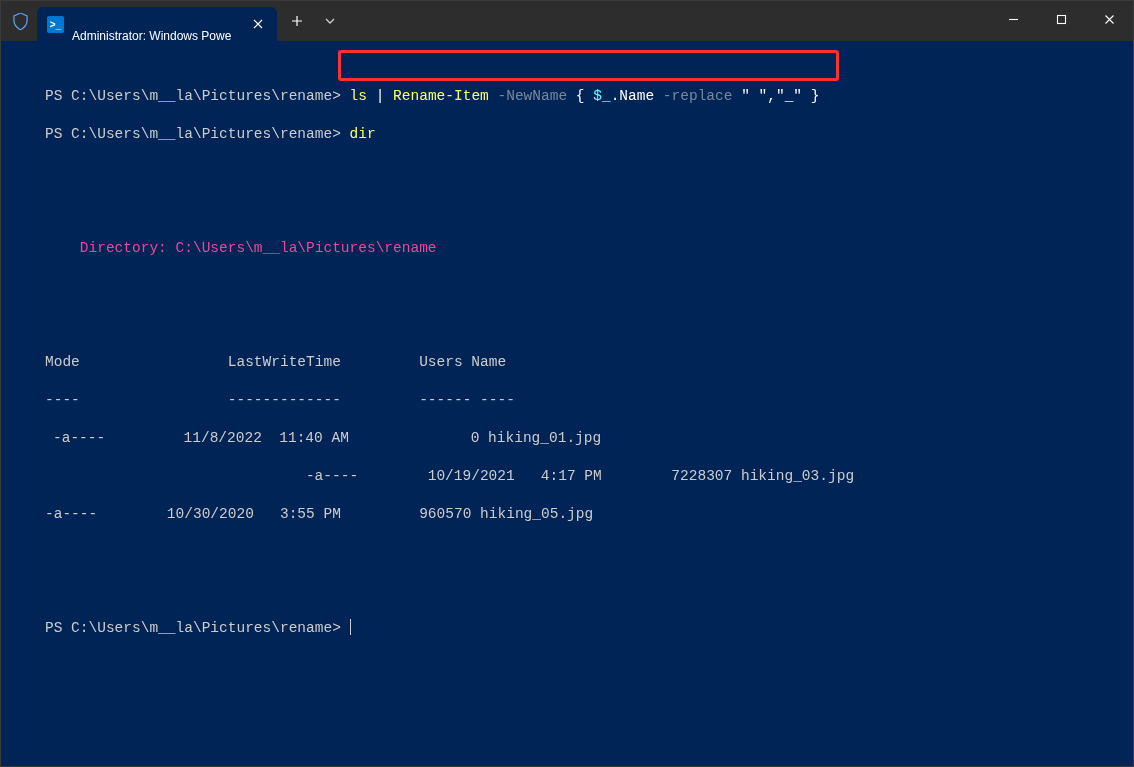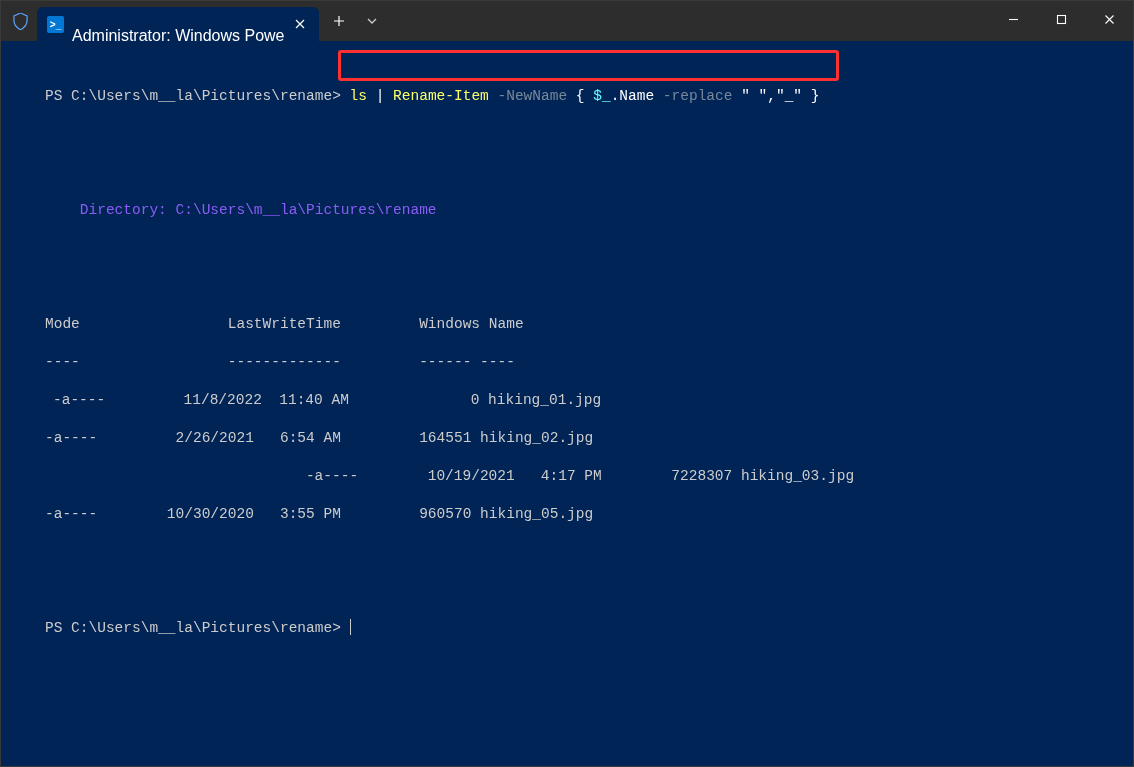--- a/index.html
+++ b/index.html
@@ -59,21 +59,21 @@
       justify-content: center;
       color: white;
       font-size: 10px;
       font-weight: bold;
       margin-right: 8px;
       font-family: Arial, sans-serif;
     }
     .tab-title {
       color: #ffffff;
       font-family: 'Segoe UI', Arial, sans-serif;
-      font-size: 16px;
+      font-size: 12px;
       flex: 1;
       white-space: nowrap;
       overflow: hidden;
       margin-top: 24px;
     }
     .tab-close {
       width: 18px;
       height: 18px;
       display: flex;
       align-items: center;
@@ -151,21 +151,21 @@
     .cmd-cyan { color: #66ffff; }
     .cursor {
       display: inline-block;
       width: 1.5px;
       height: 16px;
       background: #cccccc;
       vertical-align: middle;
       margin-bottom: 2px;
     }
     .dir-line {
-      color: #8b5cf6;
+      color: #ec4899;
     }
     .header-line, .sep-line, .data-line {
       color: #cccccc;
     }
   </style>
 </head>
 <body>
 
 <div class="titlebar">
   <div class="shield-icon">
@@ -207,27 +207,27 @@
       <svg viewBox="0 0 11 11">
           <path d="M1.5 1.5 L9.5 9.5 M9.5 1.5 L1.5 9.5" stroke="#ffffff" stroke-width="1.1"></path>
         </svg>
     </div>
   </div>
 </div>
 
 <div class="terminal-content" style="position: relative; padding-left: 44px;">
 <div class="highlight-box" style="top:9px;left:337px;width:501px;height:31px;"></div>
 <span class="prompt" style="display: block;"><span>PS C:\Users\m__la\Pictures\rename&gt; </span><span class="cmd-yellow">ls</span><span class="cmd-white"> | </span><span class="cmd-yellow">Rename-Item</span><span class="cmd-gray"> -NewName </span><span class="cmd-white">{ </span><span class="cmd-cyan">$_</span><span class="cmd-white">.Name</span><span class="cmd-gray"> -replace </span><span class="cmd-white">" ","_"</span><span class="cmd-white"> }</span></span>
+<span class="prompt" style="display: block;"><span>PS C:\Users\m__la\Pictures\rename&gt; </span><span class="cmd-yellow">dir</span></span>
 <span style="display: block;"> </span>
 <span style="display: block;"> </span>
 <span class="dir-line" style="display: block;">    Directory: C:\Users\m__la\Pictures\rename</span>
 <span style="display: block;"> </span>
 <span style="display: block;"> </span>
-<span class="header-line" style="display: block;">Mode                 LastWriteTime         Windows Name</span>
+<span class="header-line" style="display: block;">Mode                 LastWriteTime         Users Name</span>
 <span class="sep-line" style="display: block;">----                 -------------         ------ ----</span>
 <span class="data-line" style="display: block; margin-left: 8px;">-a----         11/8/2022  11:40 AM              0 hiking_01.jpg</span>
-<span class="data-line" style="display: block;">-a----         2/26/2021   6:54 AM         164551 hiking_02.jpg</span>
 <span class="data-line" style="display: block; text-align: center;">-a----        10/19/2021   4:17 PM        7228307 hiking_03.jpg</span>
 <span class="data-line" style="display: block;">-a----        10/30/2020   3:55 PM         960570 hiking_05.jpg</span>
 <span style="display: block;"> </span>
 <span style="display: block;"> </span>
 <span class="prompt" style="display: block;"><span>PS C:\Users\m__la\Pictures\rename&gt; </span><span class="cursor"></span></span>
 </div>
 
 </body></html>

